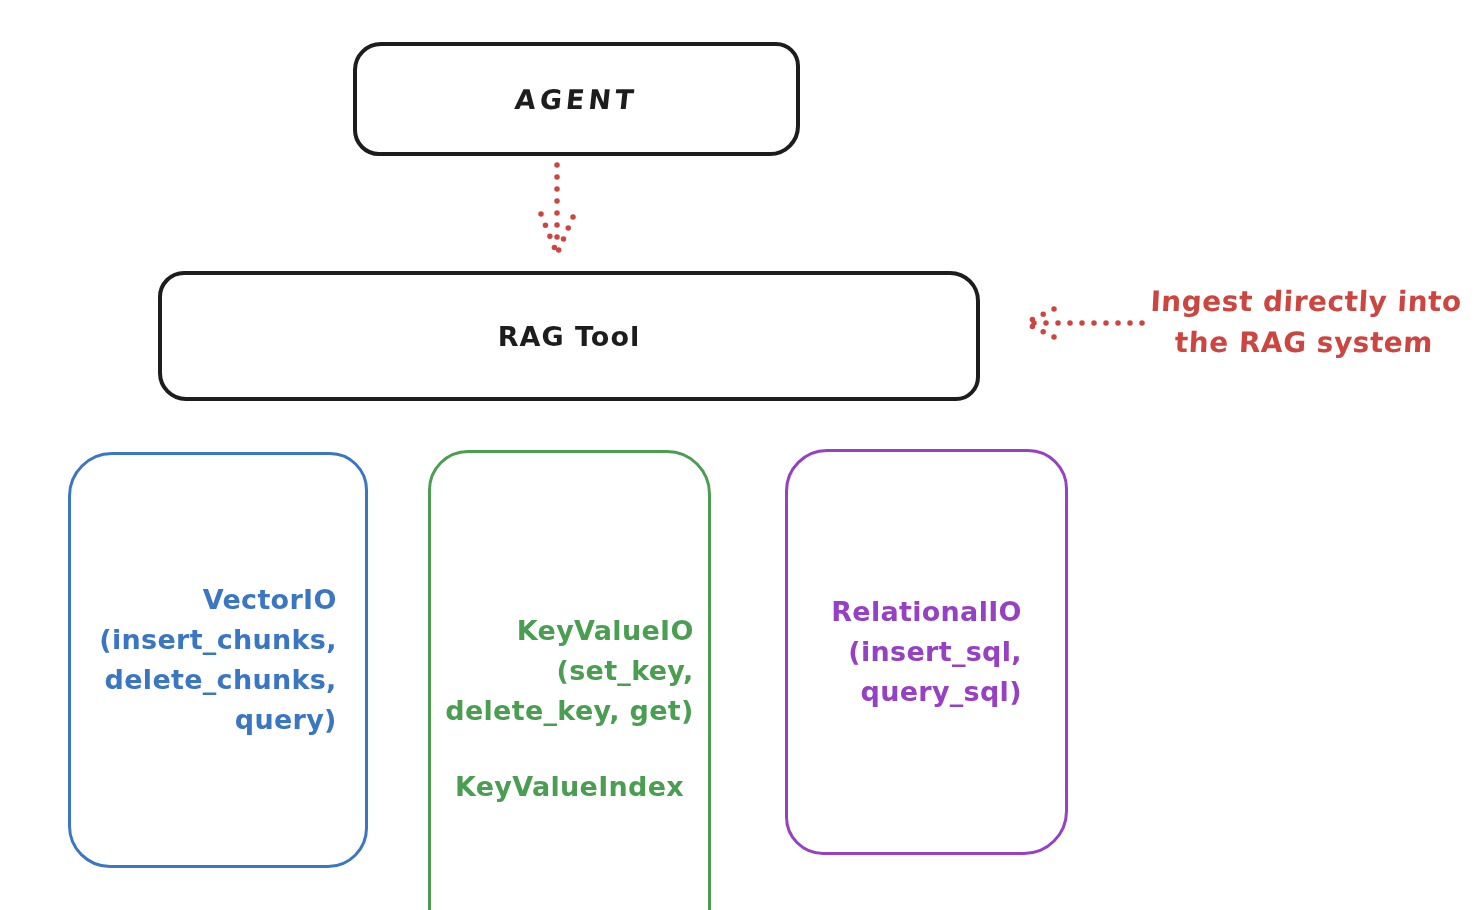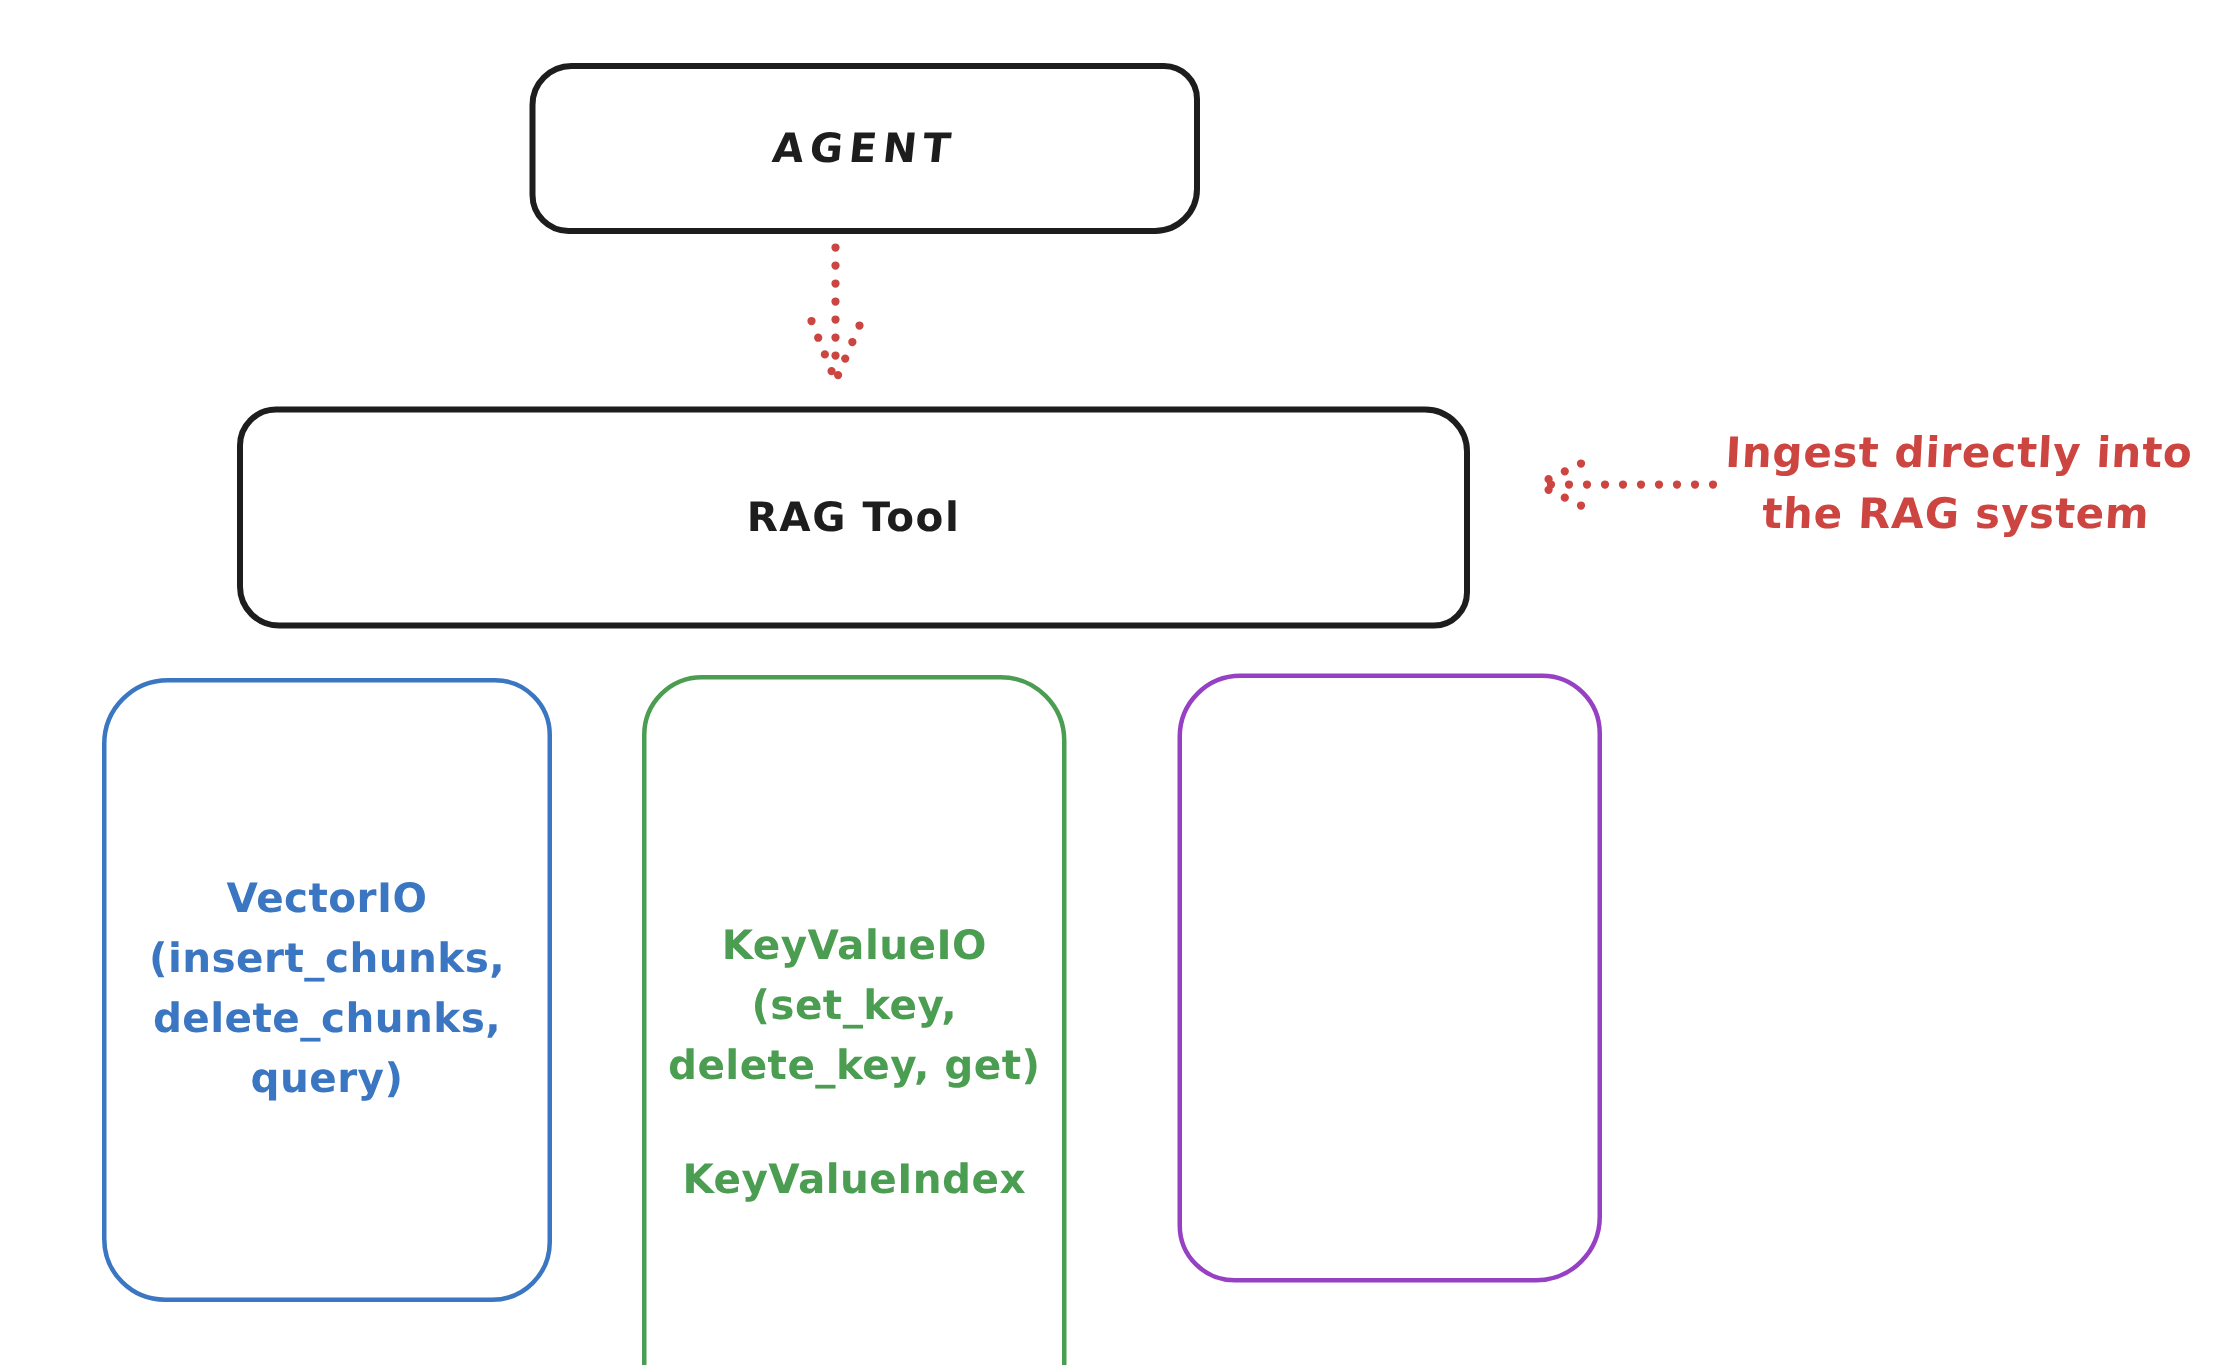--- a/index.html
+++ b/index.html
@@ -32,39 +32,39 @@
   }
   .node-agent .label {
     font-size: 27px;
     font-weight: 700;
     letter-spacing: 4px;
     color: #1d1d1d;
     transform: skewX(-6deg);
   }
   .node-rag {
     left: 158px; top: 271px;
-    width: 822px; height: 148px;
+    width: 822px; height: 130px;
     border: 4px solid #1d1d1d;
     border-radius: 26px 30px 24px 28px;
   }
   .node-rag .label {
     font-size: 27px;
     font-weight: 600;
     letter-spacing: 1px;
     color: #1d1d1d;
   }
   
   .sbox {
     position: absolute;
     box-sizing: border-box;
     display: flex;
     flex-direction: column;
     align-items: center;
     justify-content: center;
-    text-align: center;
+    text-align: right;
     font-size: 27px;
     font-weight: 600;
     line-height: 40px;
     letter-spacing: 0.3px;
     background: #ffffff;
   }
   .sbox .sbody { white-space: pre-line; }
   .sbox .sindex { margin-top: 36px; }
   .sbox-vector {
     left: 68px; top: 452px;
@@ -149,15 +149,18 @@
   </div>
 
   <div class="sbox sbox-keyvalue">
     <div class="sbody">KeyValueIO
 (set_key,
 delete_key, get)</div>
     <div class="sindex">KeyValueIndex</div>
   </div>
 
   <div class="sbox sbox-relational">
+    <div class="sbody">RelationalIO
+(insert_sql,
+query_sql)</div>
   </div>
 
 </div>
 
 </body></html>

